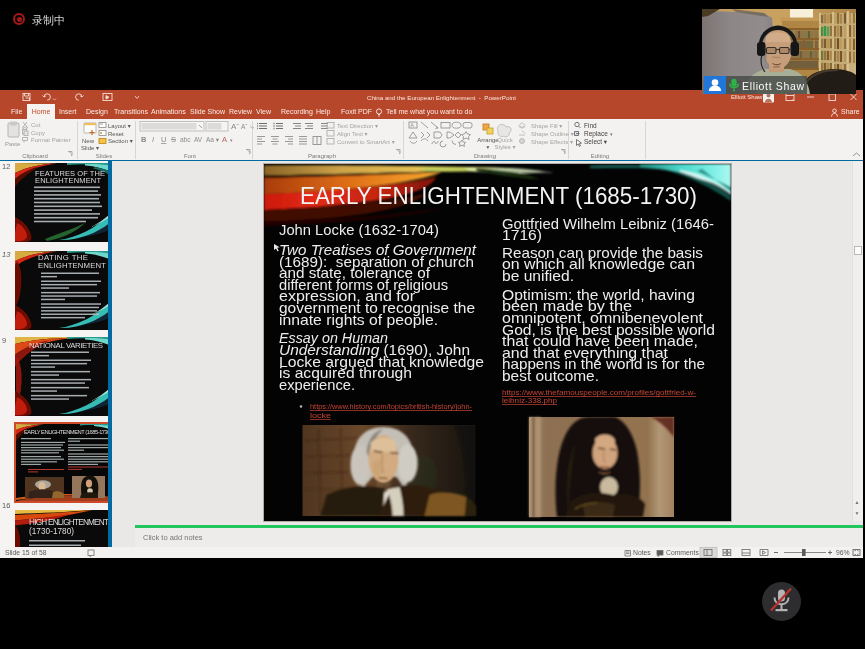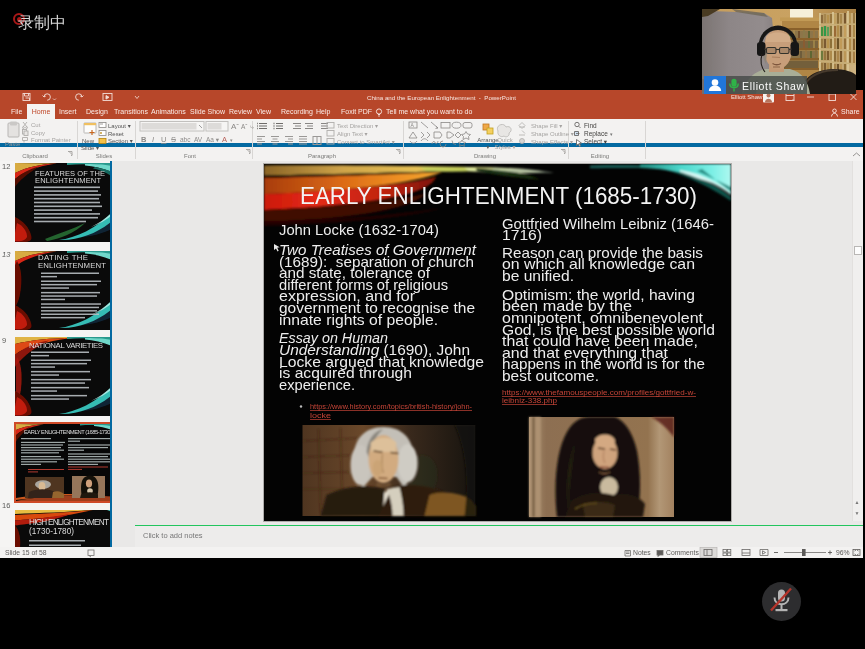--- a/index.html
+++ b/index.html
@@ -8,42 +8,42 @@
   .abs { position:absolute; }
   #win { left:0; top:90px; width:863px; height:468px; background:#f3f2f1; }
   
   #titlebar { left:0; top:0; width:863px; height:14px; background:#b7472a; color:#fff; }
   #titlebar .t { position:absolute; font-size:6.5px; color:#f7e6e0; top:4px; }
   
   #menurow { left:0; top:14px; width:863px; height:15px; background:#b7472a; }
   .tab { position:absolute; top:0; height:15px; line-height:15px; font-size:7px; color:#fbece7; }
   #hometab { position:absolute; left:27px; top:0; width:28px; height:15px; background:#f5f3f2; color:#c0492b; font-size:7px; text-align:center; line-height:15px; }
   
-  #ribbon { left:0; top:29px; width:863px; height:28px; background:#f3f2f1; border-bottom:4px solid #0369a1; }
+  #ribbon { left:0; top:29px; width:863px; height:42px; background:#f3f2f1; border-bottom:1px solid #0369a1; }
   
   #content { left:0; top:71px; width:863px; height:386px; background:#e9e8e7; }
-  #thumbs { position:absolute; left:0; top:0; width:112px; height:386px; background:#f5f4f3; border-right:2px solid #0369a1; overflow:hidden; }
+  #thumbs { position:absolute; left:0; top:0; width:112px; height:386px; background:#f5f4f3; border-right:4px solid #0369a1; overflow:hidden; }
   .slnum { position:absolute; left:2px; width:12px; font-size:7.5px; color:#5a5a58; }
   #editor { position:absolute; left:135px; top:0; width:728px; height:386px; background:#e9e8e7; }
   #slide { position:absolute; left:129px; top:3px; width:467px; height:357px; background:#000; box-shadow:0 0 0 1px #aeacaa; }
-  #notes { position:absolute; left:135px; top:364px; width:728px; height:22px; background:#edecEB; border-top:1px solid #22c55e;padding-left:10px; }
+  #notes { position:absolute; left:135px; top:364px; width:728px; height:22px; background:#edecEB; border-top:3px solid #22c55e;padding-left:10px; }
   #notes span { position:absolute; left:8px; top:5px; font-size:7.5px; color:#777; }
   
   #statusbar { left:0; top:457px; width:863px; height:11px; background:#f3f2f1; font-size:7px; color:#605e5c; }
   
   #cam { left:702px; top:9px; width:154px; height:85px; background:#c9a55e; overflow:hidden; }
   
   #micbtn { left:762px; top:582px; width:39px; height:39px; border-radius:50%; background:#2d2d2f; }
 </style>
 </head>
 <body>
 
   <div class="abs" style="left:13px;top:13px;width:12px;height:12px;border-radius:50%;border:2px solid #a81818;"></div>
   <div class="abs" style="left:17px;top:17px;width:5px;height:5px;border-radius:50%;background:#a81818;"></div>
-  <div class="abs" style="left:18px;top:13px;font-size:16px;color:#d8d8d8;">录制中</div>
+  <div class="abs" style="left:32px;top:13px;font-size:11px;color:#d8d8d8;">录制中</div>
 
   <svg width="0" height="0" style="position:absolute">
     <defs>
   <filter id="tsoft" x="-20%" y="-20%" width="140%" height="140%">
         <feGaussianBlur stdDeviation="0.5"></feGaussianBlur>
       </filter>
 </defs>
   </svg>
   <div id="win" class="abs">
 

